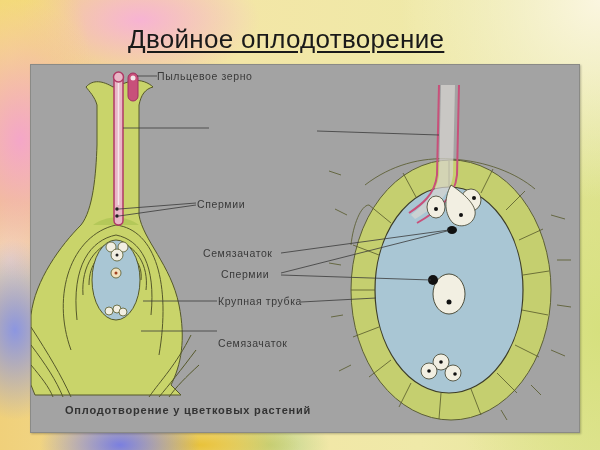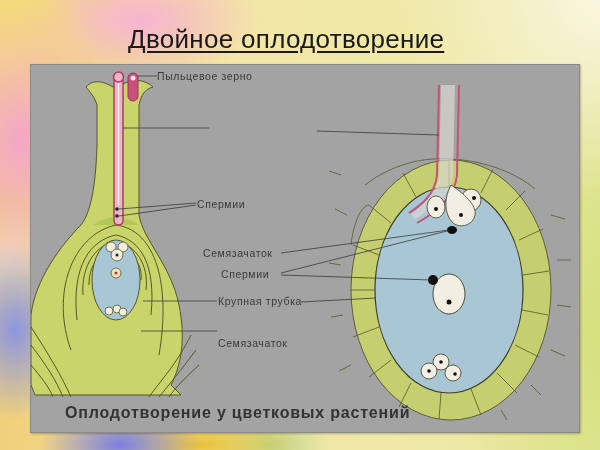--- a/index.html
+++ b/index.html
@@ -31,21 +31,21 @@
     box-shadow: 1px 1px 2px rgba(0,0,0,0.25);
     overflow:hidden;
   }
   .panel svg { position:absolute; left:0; top:0; }
   .lbl {
     position:absolute; font-size:10.5px; color:#3a3a3a;
     letter-spacing:0.6px; white-space:nowrap;
   }
   .caption {
     position:absolute; left:34px; top:339px;
-    font-size:16px; font-weight:bold; color:#333;
+    font-size:11px; font-weight:bold; color:#333;
     letter-spacing:0.8px; white-space:nowrap;
   }
 </style>
 </head>
 <body>
 
 <div class="title">Двойное оплодотворение</div>
 
 <div class="panel">
   <svg width="548" height="367" viewBox="0 0 548 367">

